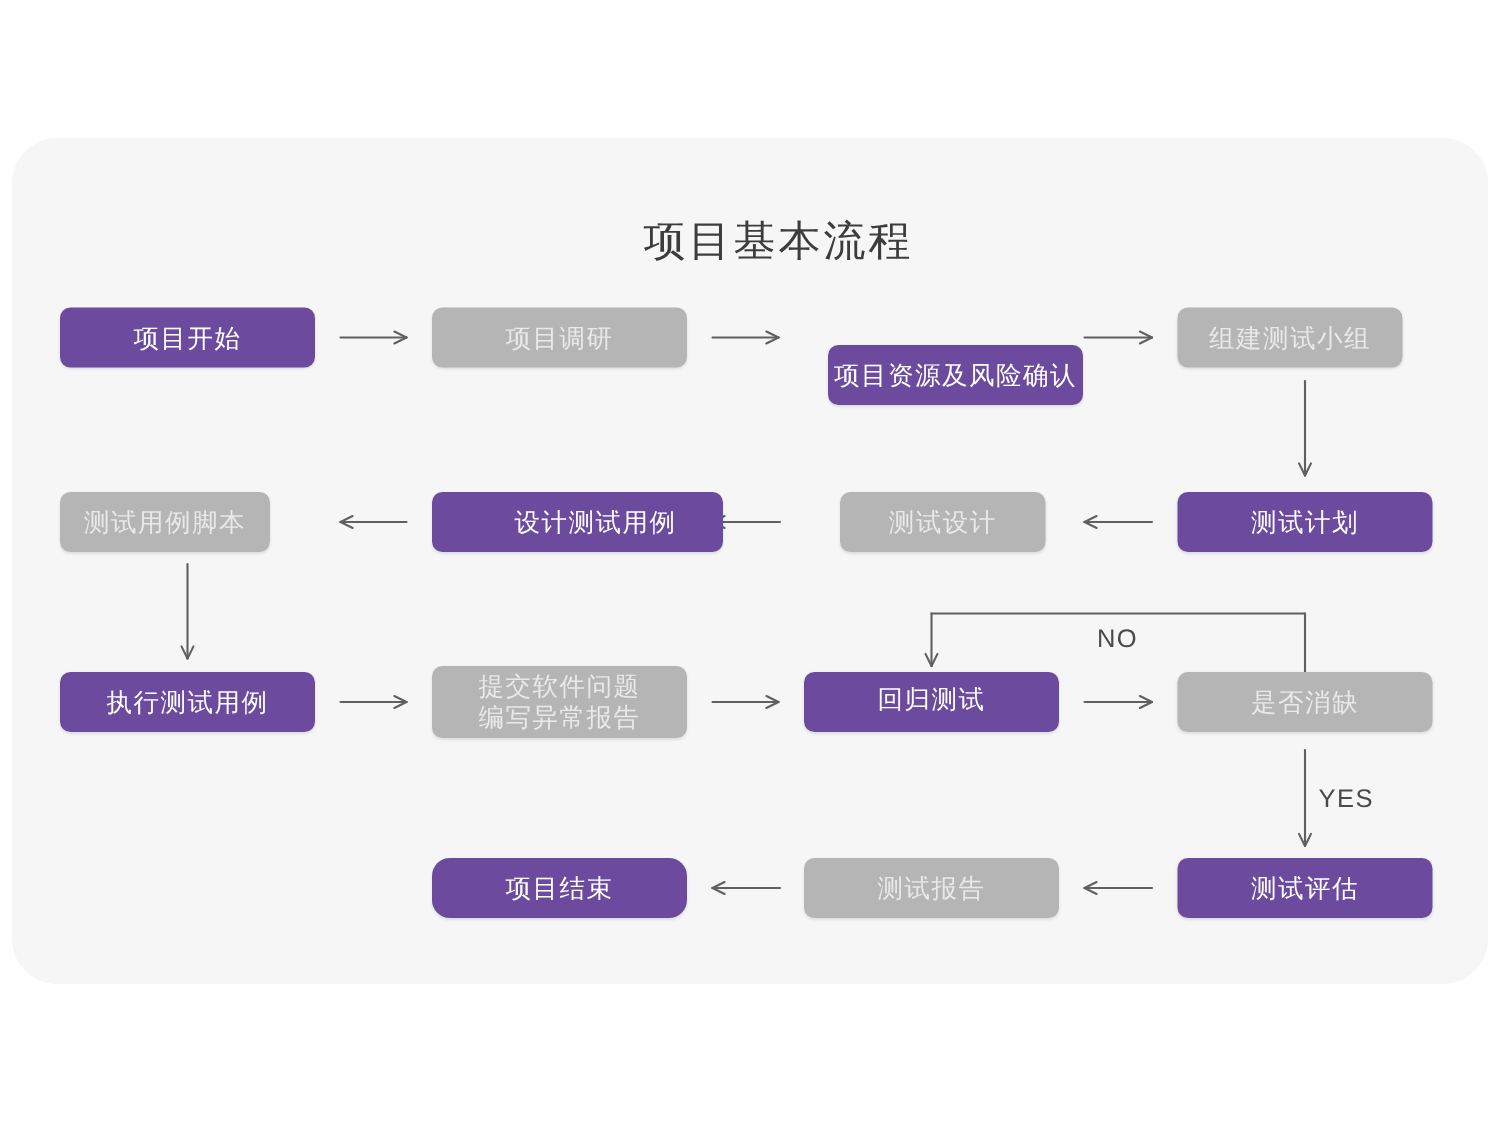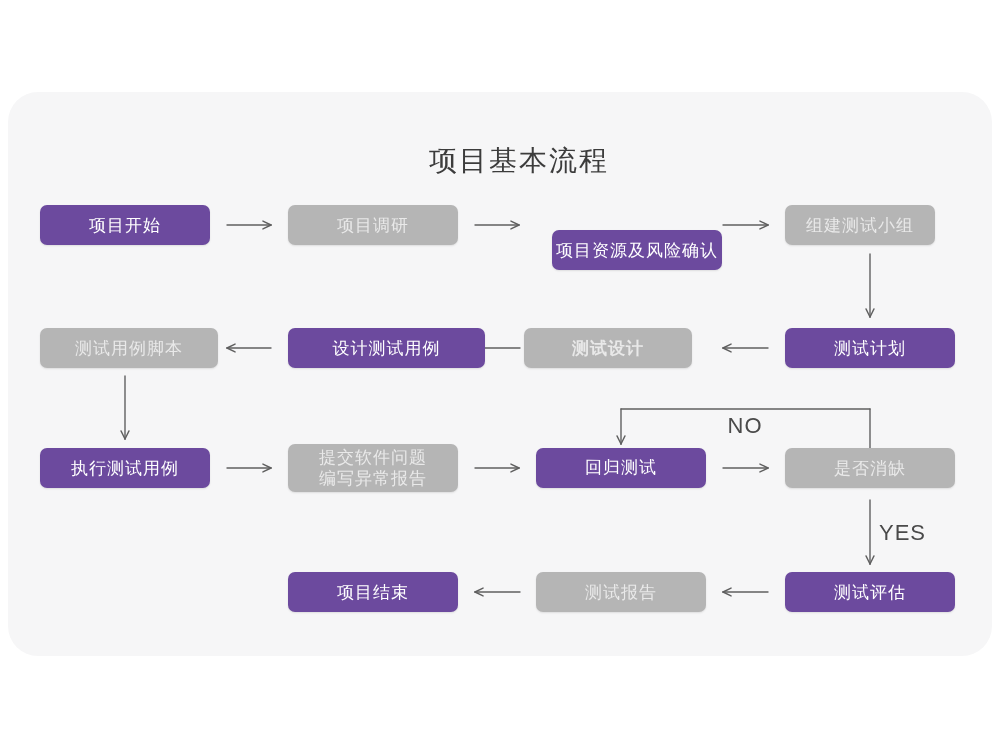--- a/index.html
+++ b/index.html
@@ -36,21 +36,21 @@
   .node{
     position:absolute;border-radius:7px;
     display:flex;flex-direction:column;align-items:center;justify-content:center;
     font-size:17px;line-height:21px;letter-spacing:1px;
     box-shadow:0 1px 2px rgba(0,0,0,0.10);
     text-align:center;
   }
   .node.purple{background:var(--purple);color:var(--purple-text);}
   .node.gray{background:var(--gray);color:var(--gray-text);}
   .edge-label{
-    position:absolute;font-size:22px;color:var(--edge-label);letter-spacing:1px;
+    position:absolute;font-size:17px;color:var(--edge-label);letter-spacing:1px;
   }
   .edge-label.no{left:745px;top:426px;transform:translate(-50%,-50%);}
   .edge-label.yes{left:879px;top:533px;transform:translateY(-50%);}
 </style>
 </head>
 <body>
 
 <div class="card"></div>
 
 <div class="diagram-title">项目基本流程</div>
@@ -114,27 +114,27 @@
     </div>
     <div class="node purple" style="left: 552px; top: 205px; width: 170px; height: 40px; margin-top: 25px;">
       <div>项目资源及风险确认</div>
     </div>
     <div class="node gray" style="left: 785px; top: 205px; width: 150px; height: 40px;">
       <div>组建测试小组</div>
     </div>
     <div class="node purple" style="left: 785px; top: 328px; width: 170px; height: 40px;">
       <div>测试计划</div>
     </div>
-    <div class="node gray" style="left: 524px; top: 328px; width: 168px; height: 40px; font-weight: bold;">
+    <div class="node gray" style="left: 560px; top: 328px; width: 137px; height: 40px;">
       <div>测试设计</div>
     </div>
-    <div class="node purple" style="left: 288px; top: 328px; width: 197px; height: 40px;">
+    <div class="node purple" style="left: 288px; top: 328px; width: 170px; height: 40px; padding-left: 24px;">
       <div>设计测试用例</div>
     </div>
-    <div class="node gray" style="left: 40px; top: 328px; width: 178px; height: 40px;">
+    <div class="node gray" style="left: 40px; top: 328px; width: 140px; height: 40px;">
       <div>测试用例脚本</div>
     </div>
     <div class="node purple" style="left: 40px; top: 448px; width: 170px; height: 40px;">
       <div>执行测试用例</div>
     </div>
     <div class="node gray" style="left: 288px; top: 444px; width: 170px; height: 48px;">
       <div>提交软件问题</div>
       <div>编写异常报告</div>
     </div>
     <div class="node purple" style="left: 536px; top: 448px; width: 170px; height: 40px; font-family: Liberation Mono, monospace;">
@@ -142,19 +142,19 @@
     </div>
     <div class="node gray" style="left: 785px; top: 448px; width: 170px; height: 40px;">
       <div>是否消缺</div>
     </div>
     <div class="node purple" style="left: 785px; top: 572px; width: 170px; height: 40px;">
       <div>测试评估</div>
     </div>
     <div class="node gray" style="left: 536px; top: 572px; width: 170px; height: 40px;">
       <div>测试报告</div>
     </div>
-    <div class="node purple" style="left: 288px; top: 572px; width: 170px; height: 40px;">
+    <div class="node purple" style="left: 288px; top: 572px; width: 170px; height: 40px; border-radius: 12px;">
       <div>项目结束</div>
     </div>
   </div>
 
 <div class="edge-label no">NO</div>
 <div class="edge-label yes">YES</div>
 
 </body></html>

